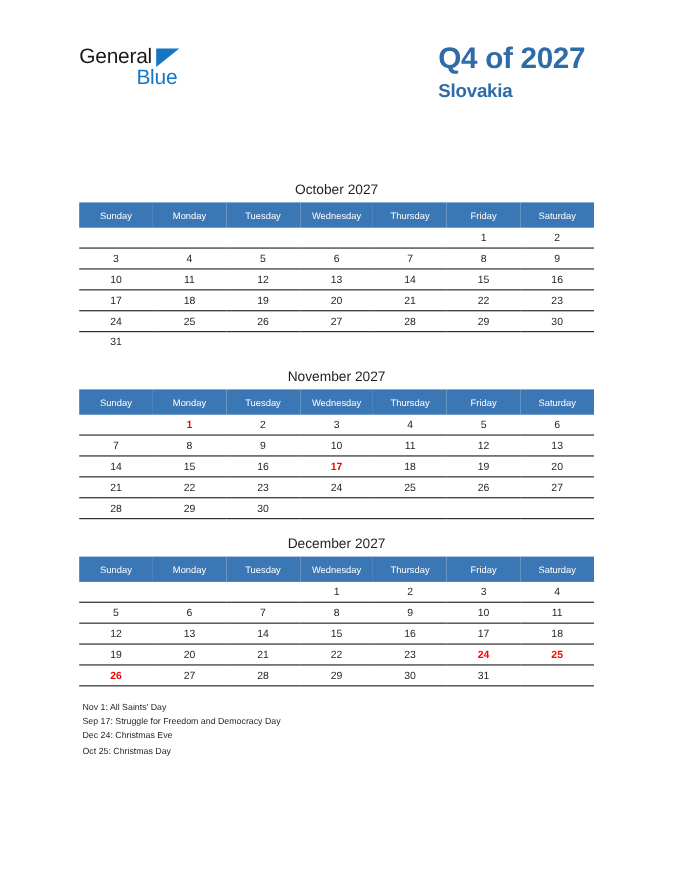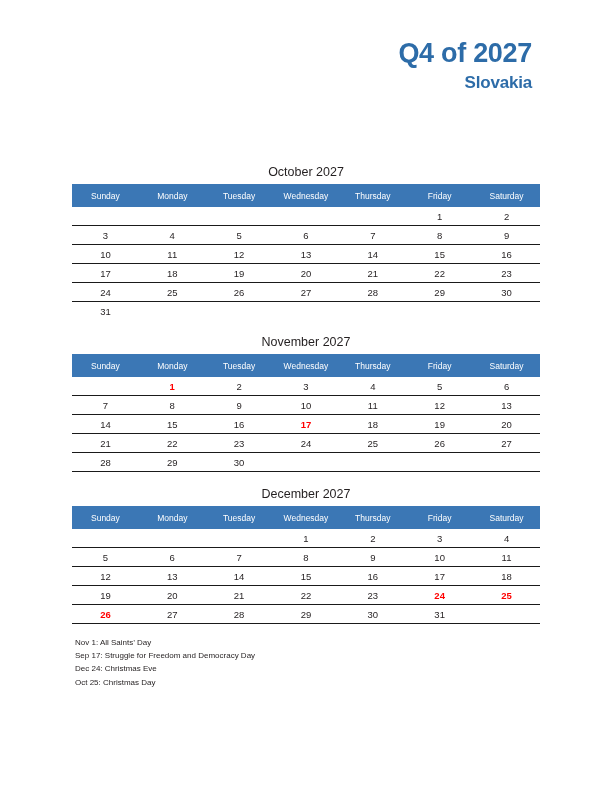--- a/index.html
+++ b/index.html
@@ -54,21 +54,20 @@
     line-height: 1;
     position: absolute;
     left: 52px;
     top: 19px;
     letter-spacing: -0.2px;
   }
   .title-block {
     position: absolute;
     right: 80px;
     top: 38px;
-    text-align: right;
   }
   .quarter-title {
     font-size: 27px;
     font-weight: bold;
     color: #2d6ca8;
     line-height: 1.15;
     letter-spacing: -0.3px;
   }
   .country-title {
     font-size: 17px;
@@ -145,20 +144,25 @@
     color: #231f20;
     line-height: 13.2px;
     white-space: nowrap;
   }
 </style>
 </head>
 <body>
 
 <div class="page-header">
 
+  <div class="logo">
+    <span class="logo-general">General</span>
+    <span class="logo-triangle"></span>
+    <span class="logo-blue">Blue</span>
+  </div>
 
   <div class="title-block">
     <div class="quarter-title">Q4 of 2027</div>
     <div class="country-title">Slovakia</div>
   </div>
 
 </div>
 
 <div class="months">
     <div class="month-block">

